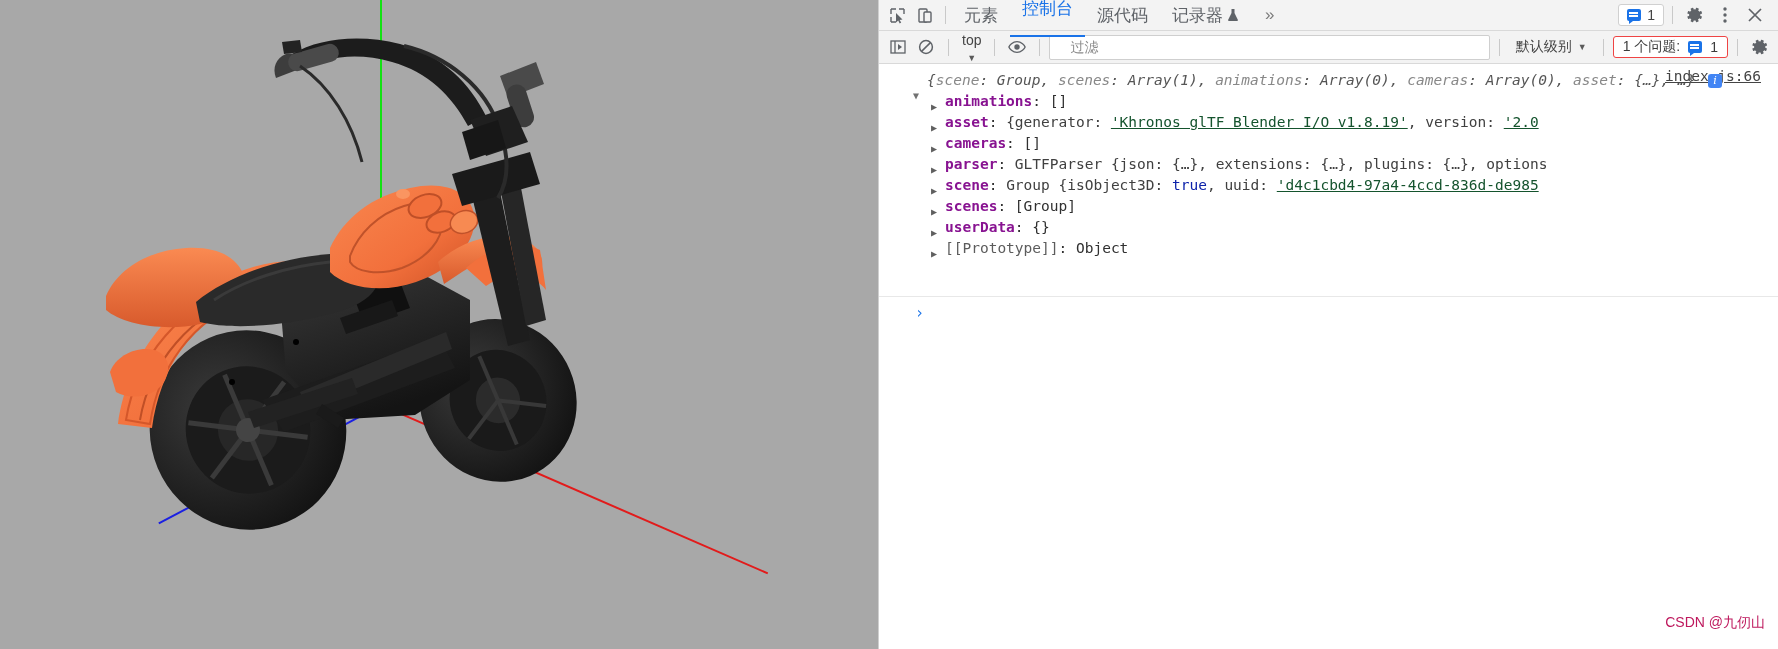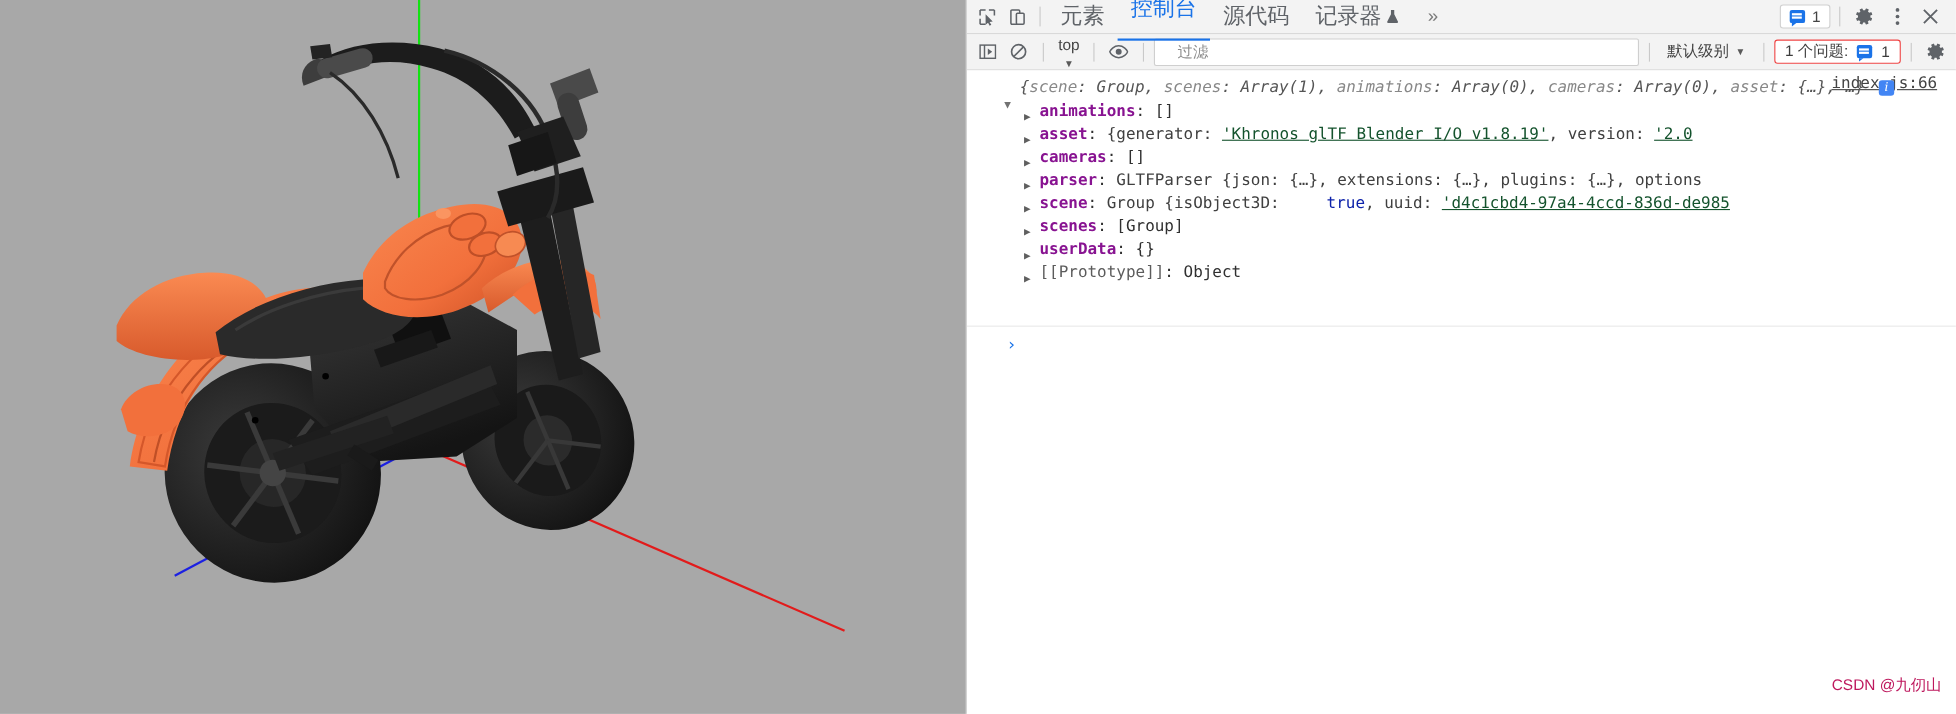--- a/index.html
+++ b/index.html
@@ -91,21 +91,21 @@
   }
   .tb-icon-btn {
     width: 28px; height: 26px;
     display: flex; align-items: center; justify-content: center;
     cursor: pointer;
   }
   .tb-sep {
     width: 1px; height: 18px; background: #c9c9c9; margin: 0 6px;
   }
   .dt-tab {
-    font-size: 20px;
+    font-size: 17px;
     color: #5f6368;
     padding: 5px 12px;
     cursor: pointer;
     white-space: nowrap;
     line-height: 19px;
     display: flex;
     align-items: center;
     gap: 4px;
   }
   .dt-tab.active {
@@ -292,21 +292,21 @@
     left: 52px; top: 5px;
     font-size: 10px;
     color: #5f5f5f;
     cursor: pointer;
   }
   .pname { color: #881391; font-weight: bold; }
   .pname-proto { color: #5c5c5c; }
   .pval-plain { color: #303030; }
   .pval-gray { color: #404040; }
   .pval-str { color: #14532d; text-decoration: underline; }
-  .pval-bool { color: #0d22aa; margin-left: 34px; }
+  .pval-bool { color: #0d22aa; }
   .colon { color: #303030; }
   #prompt-row {
     padding: 6px 0 0 36px;
     color: #1a73e8;
     font-size: 15px;
     font-family: "DejaVu Sans Mono", "Liberation Mono", monospace;
   }
   #watermark {
     position: absolute;
     right: 14px;

